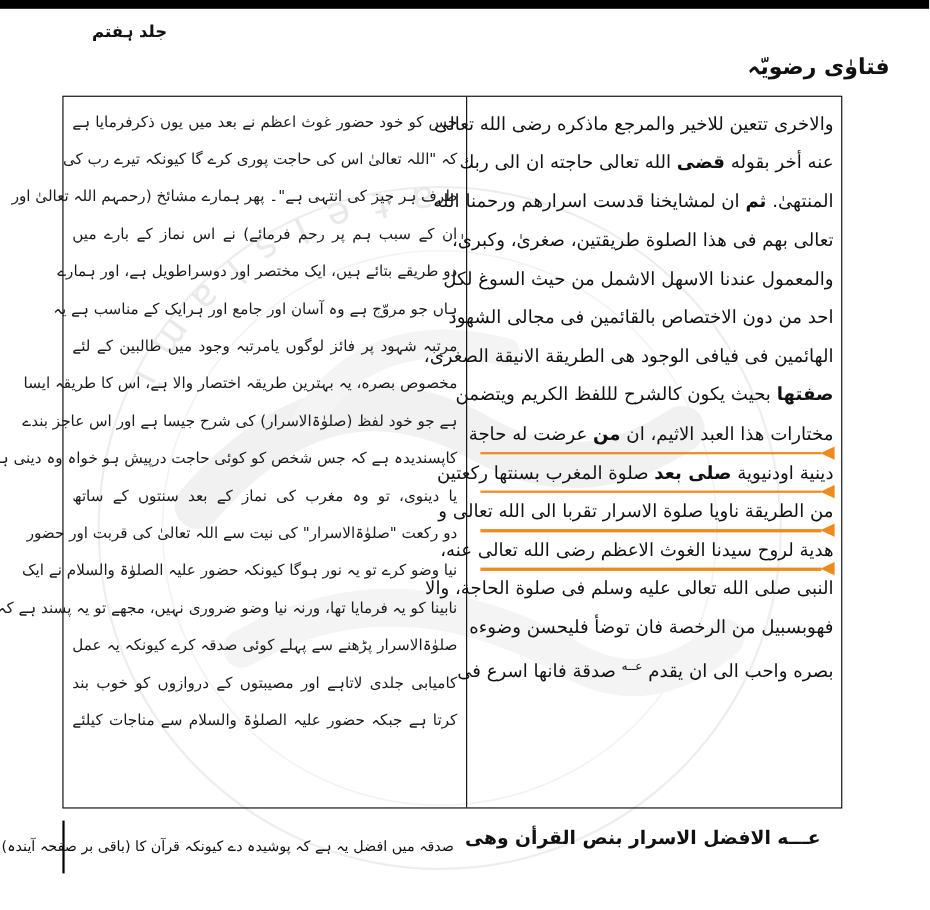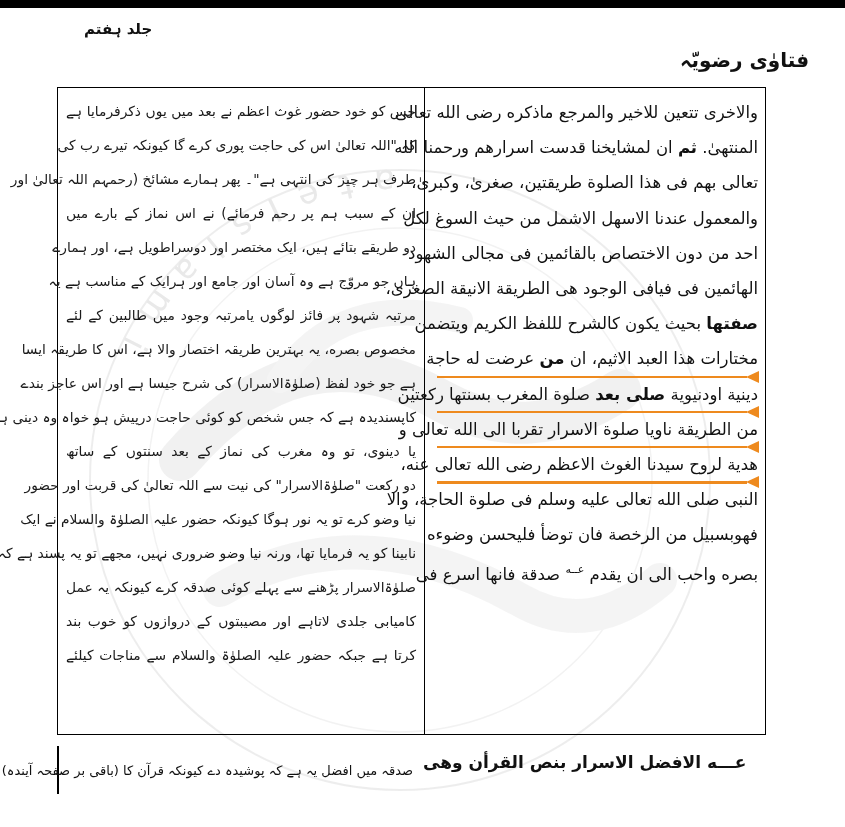--- a/index.html
+++ b/index.html
@@ -69,20 +69,21 @@
 </svg>
 
 <div class="topbar"></div>
 
 <div class="hdr-right">فتاوٰی رضویّہ</div>
 <div class="hdr-left">جلد ہفتم</div>
 
 <div class="main-box">
   <div class="col col-right" id="right-col">
       <div class="ar-line"><span>والاخرى تتعين للاخير والمرجع ماذكره رضى الله تعالى</span></div>
+      <div class="ar-line"><span>عنه أخر بقوله </span><span class="seg-b">قضى</span><span> الله تعالى حاجته ان الى ربك</span></div>
       <div class="ar-line"><span>المنتهىٰ. </span><span class="seg-b">ثم</span><span> ان لمشايخنا قدست اسرارهم ورحمنا الله</span></div>
       <div class="ar-line"><span>تعالى بهم فى هذا الصلوة طريقتين، صغرىٰ، وكبرىٰ،</span></div>
       <div class="ar-line"><span>والمعمول عندنا الاسهل الاشمل من حيث السوغ لكل</span></div>
       <div class="ar-line"><span>احد من دون الاختصاص بالقائمين فى مجالى الشهود</span></div>
       <div class="ar-line"><span>الهائمين فى فيافى الوجود هى الطريقة الانيقة الصغرى،</span></div>
       <div class="ar-line"><span class="seg-b">صفتها</span><span> بحيث يكون كالشرح لللفظ الكريم ويتضمن</span></div>
       <div class="ar-line"><span>مختارات هذا العبد الاثيم، ان </span><span class="seg-b">من</span><span> عرضت له حاجة</span></div>
       <div class="arrow-line">
         <div class="shaft"></div>
         <div class="head"></div>

